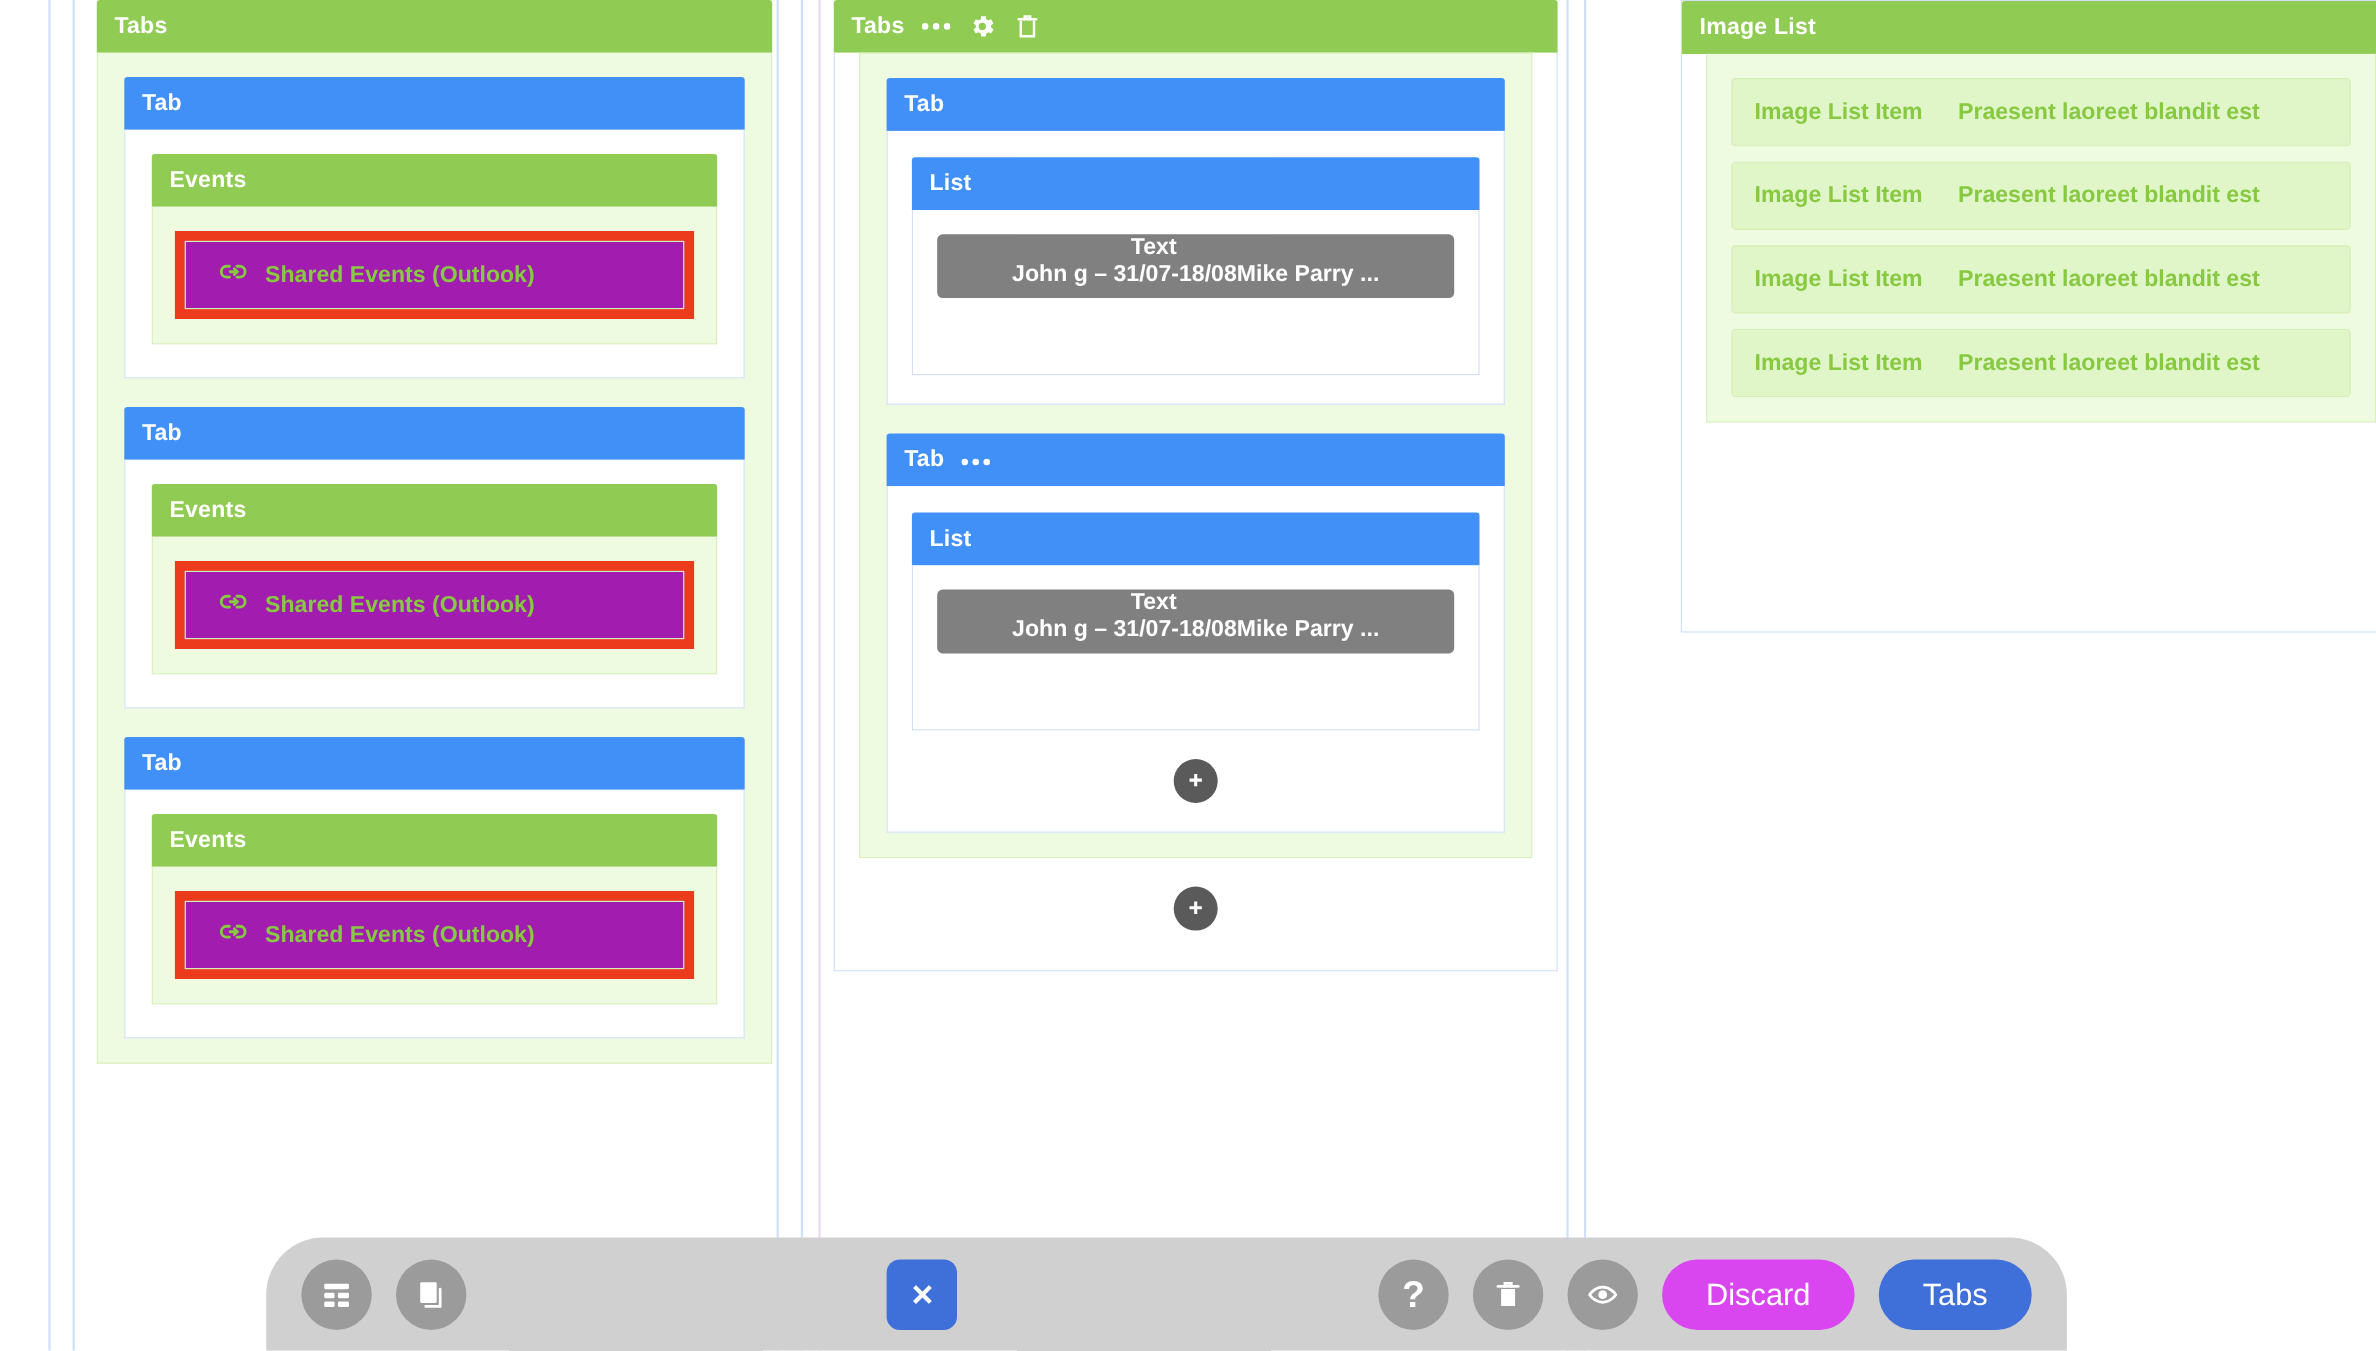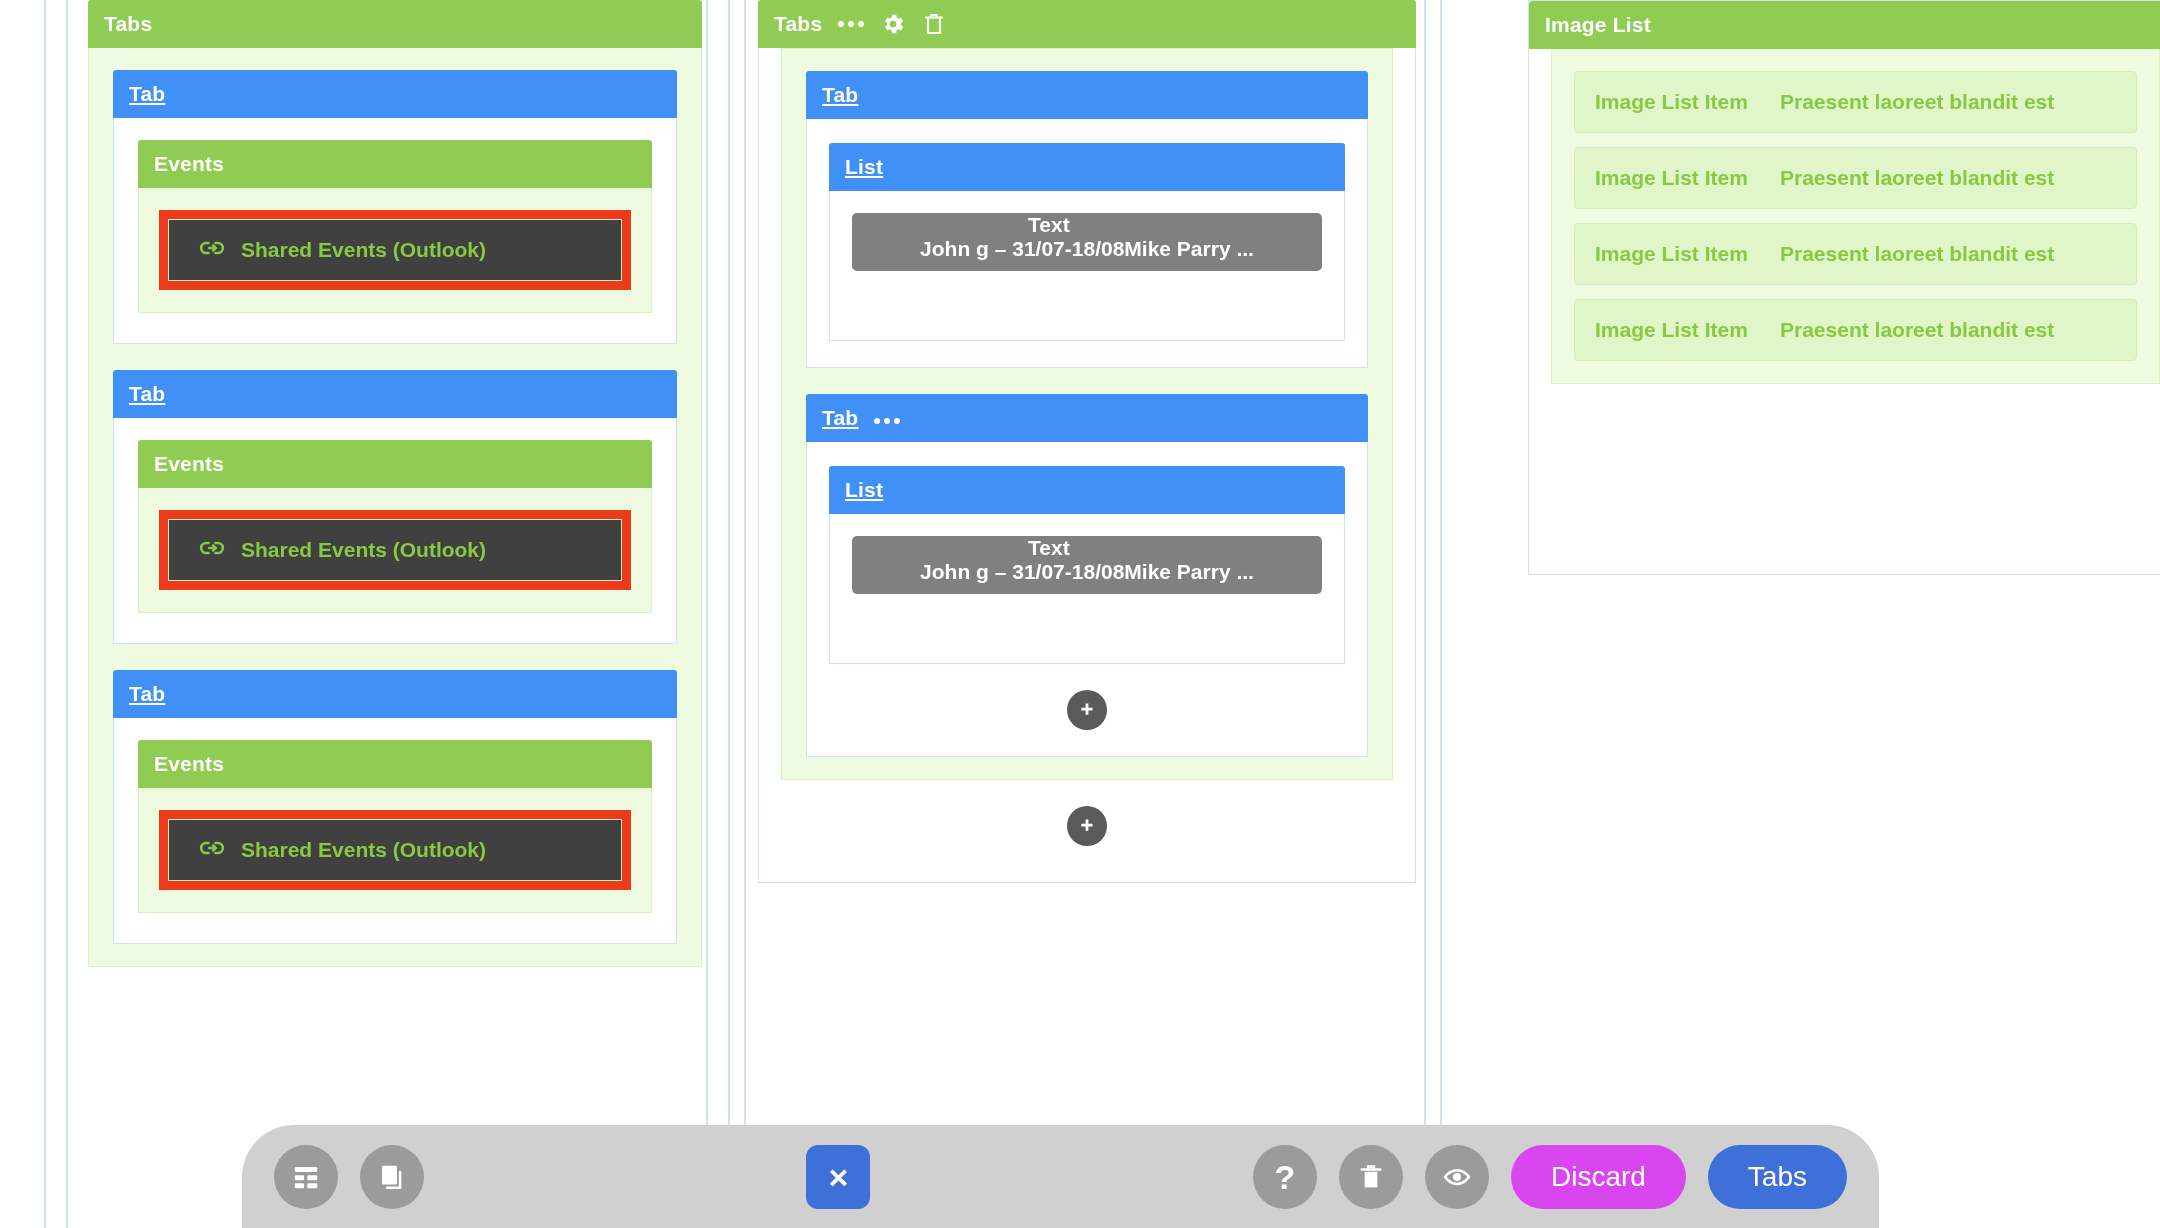--- a/index.html
+++ b/index.html
@@ -32,21 +32,21 @@
     align-items: center;
     gap: 16px;
     padding: 0 16px;
     color: #ffffff;
     font-size: 21px;
     font-weight: bold;
     letter-spacing: .2px;
     border-radius: 3px 3px 0 0;
   }
   .hdr.green { background: #90cc54; }
-  .hdr.blue  { background: #4190f7; text-decoration: underline; }
+  .hdr.blue  { background: #4190f7; }
 
   .hdr-icons { display: flex; align-items: center; gap: 16px; }
   .hdr-icons svg { display: block; }
 
   
   #left-col {
     position: absolute;
     left: 88px; top: 0; width: 614px;
   }
   #left-tabs-body {
@@ -70,21 +70,21 @@
     border: 1px solid #d9f0bf;
     border-top: none;
     padding: 22px 20px 22px 20px;
   }
 
   .redbox {
     border: 9px solid #ec3a1c;
     padding: 0;
   }
   .shared-link {
-    background: #404040;
+    background: #a21caf;
     border: 1px solid #d4edb4;
     height: 62px;
     display: flex;
     align-items: center;
     gap: 16px;
     padding: 0 30px;
     color: #88c942;
     font-size: 21px;
     font-weight: bold;
   }

